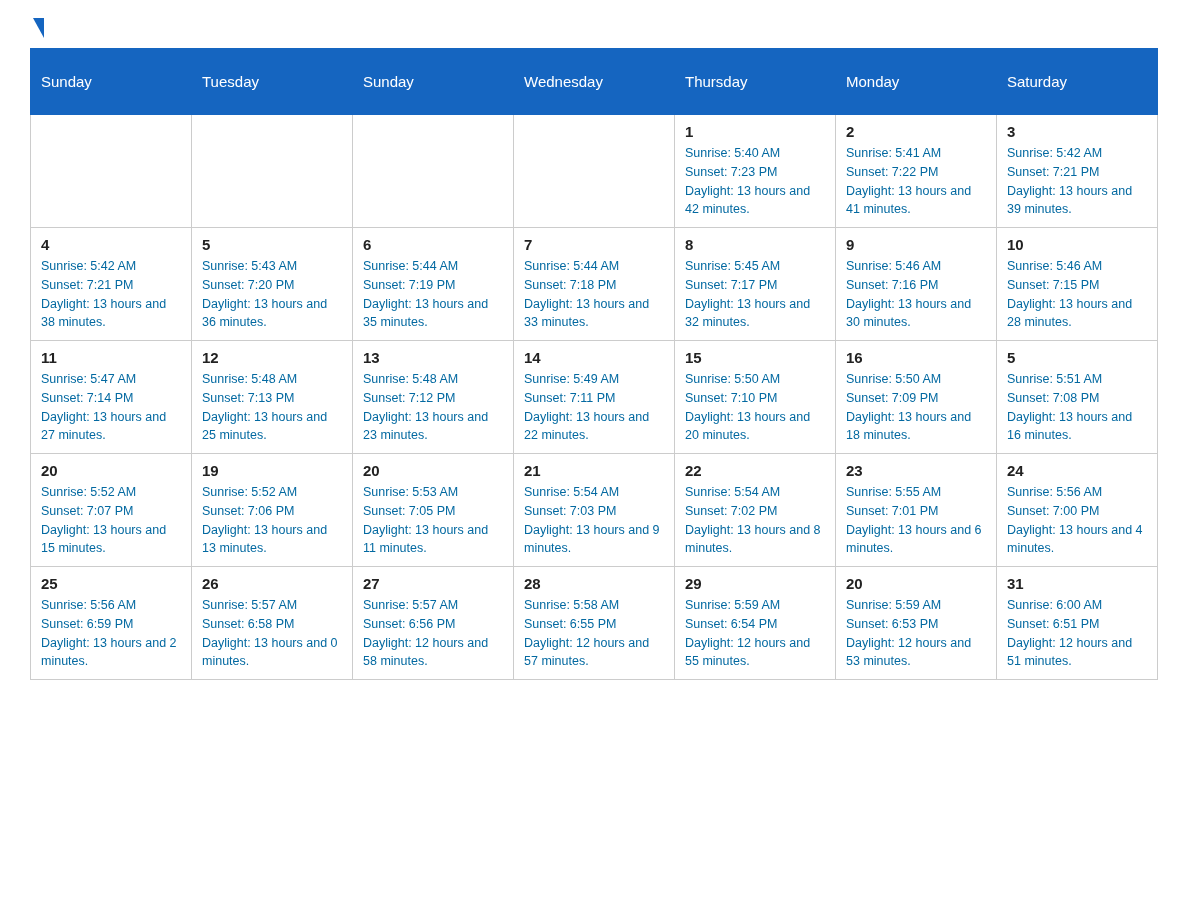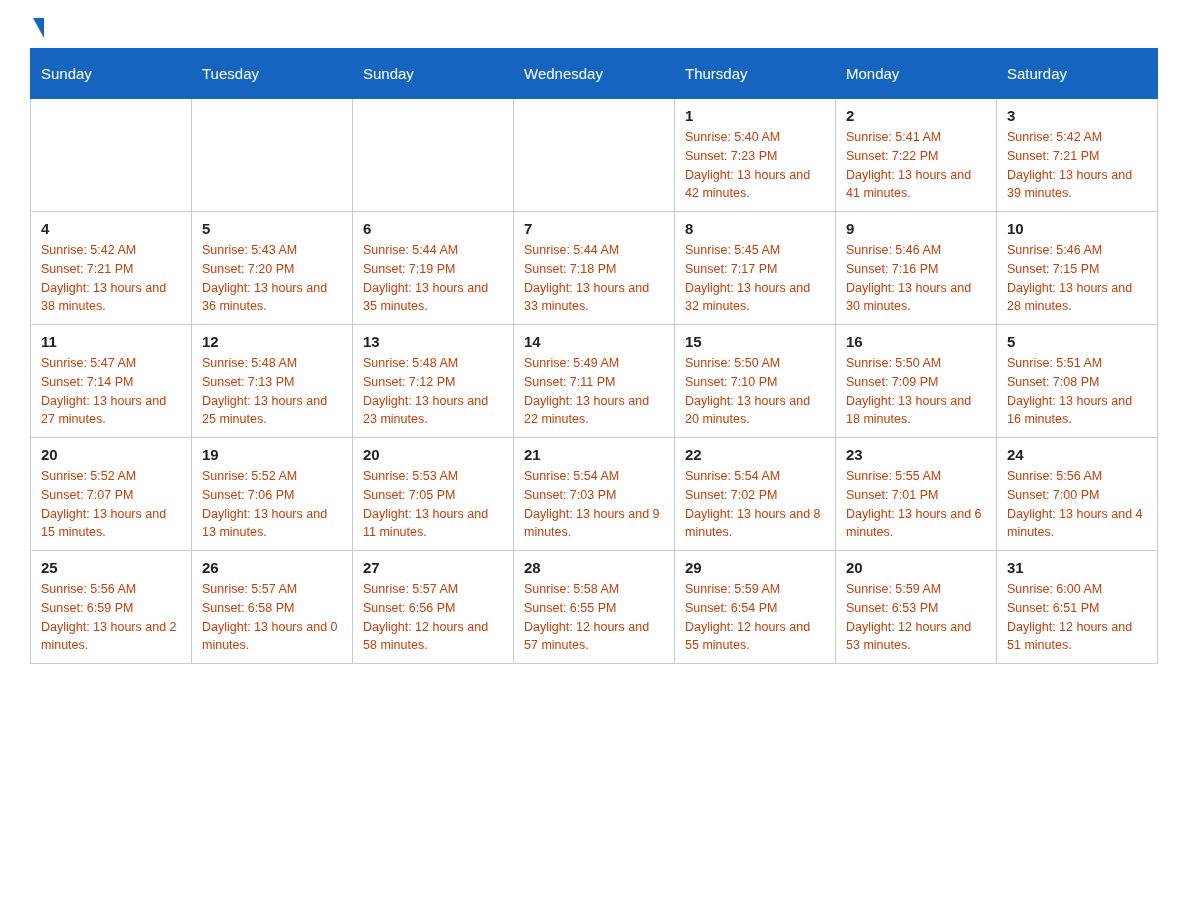--- a/index.html
+++ b/index.html
@@ -41,21 +41,21 @@
       margin-top: 4px;
     }
     .calendar {
       width: 100%;
       border-collapse: collapse;
       margin-top: 10px;
     }
     .calendar th {
       background-color: #1565c0;
       color: #fff;
-      padding: 16px 10px;
+      padding: 24px 10px;
       text-align: left;
       font-size: 15px;
       font-weight: normal;
       border: 1px solid #1565c0;
     }
     .calendar td {
       border: 1px solid #ccc;
       vertical-align: top;
       padding: 8px 10px;
       width: calc(100% / 7);
@@ -66,21 +66,21 @@
     .day-number {
       font-size: 15px;
       font-weight: bold;
       color: #222;
       display: block;
       margin-bottom: 4px;
     }
     .day-info {
       font-size: 12.5px;
       line-height: 1.5;
-      color: #c2410c;
+      color: #0369a1;
     }
     .empty-cell {
       background: #fff;
     }
     .logo-wrapper {
       display: flex;
       flex-direction: column;
       align-items: flex-start;
     }
     .logo-line {

